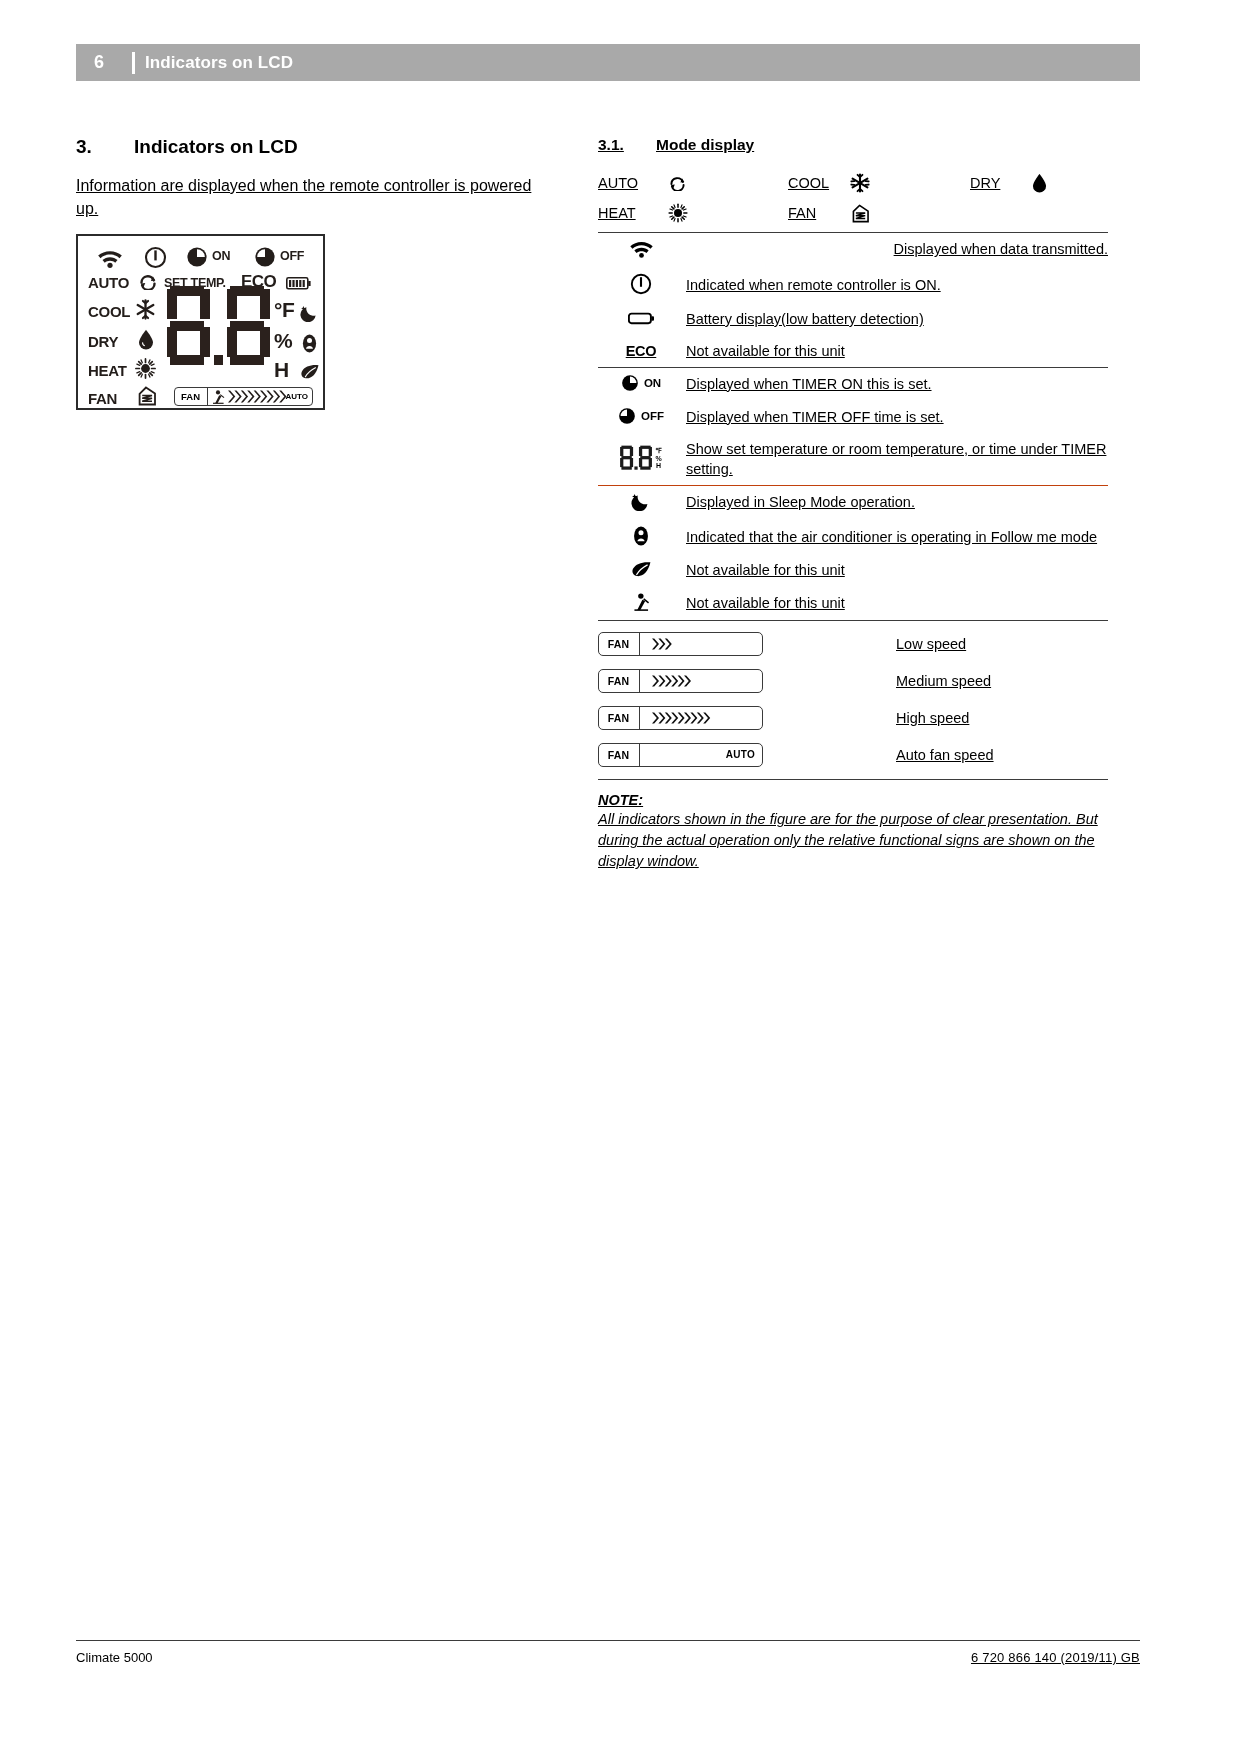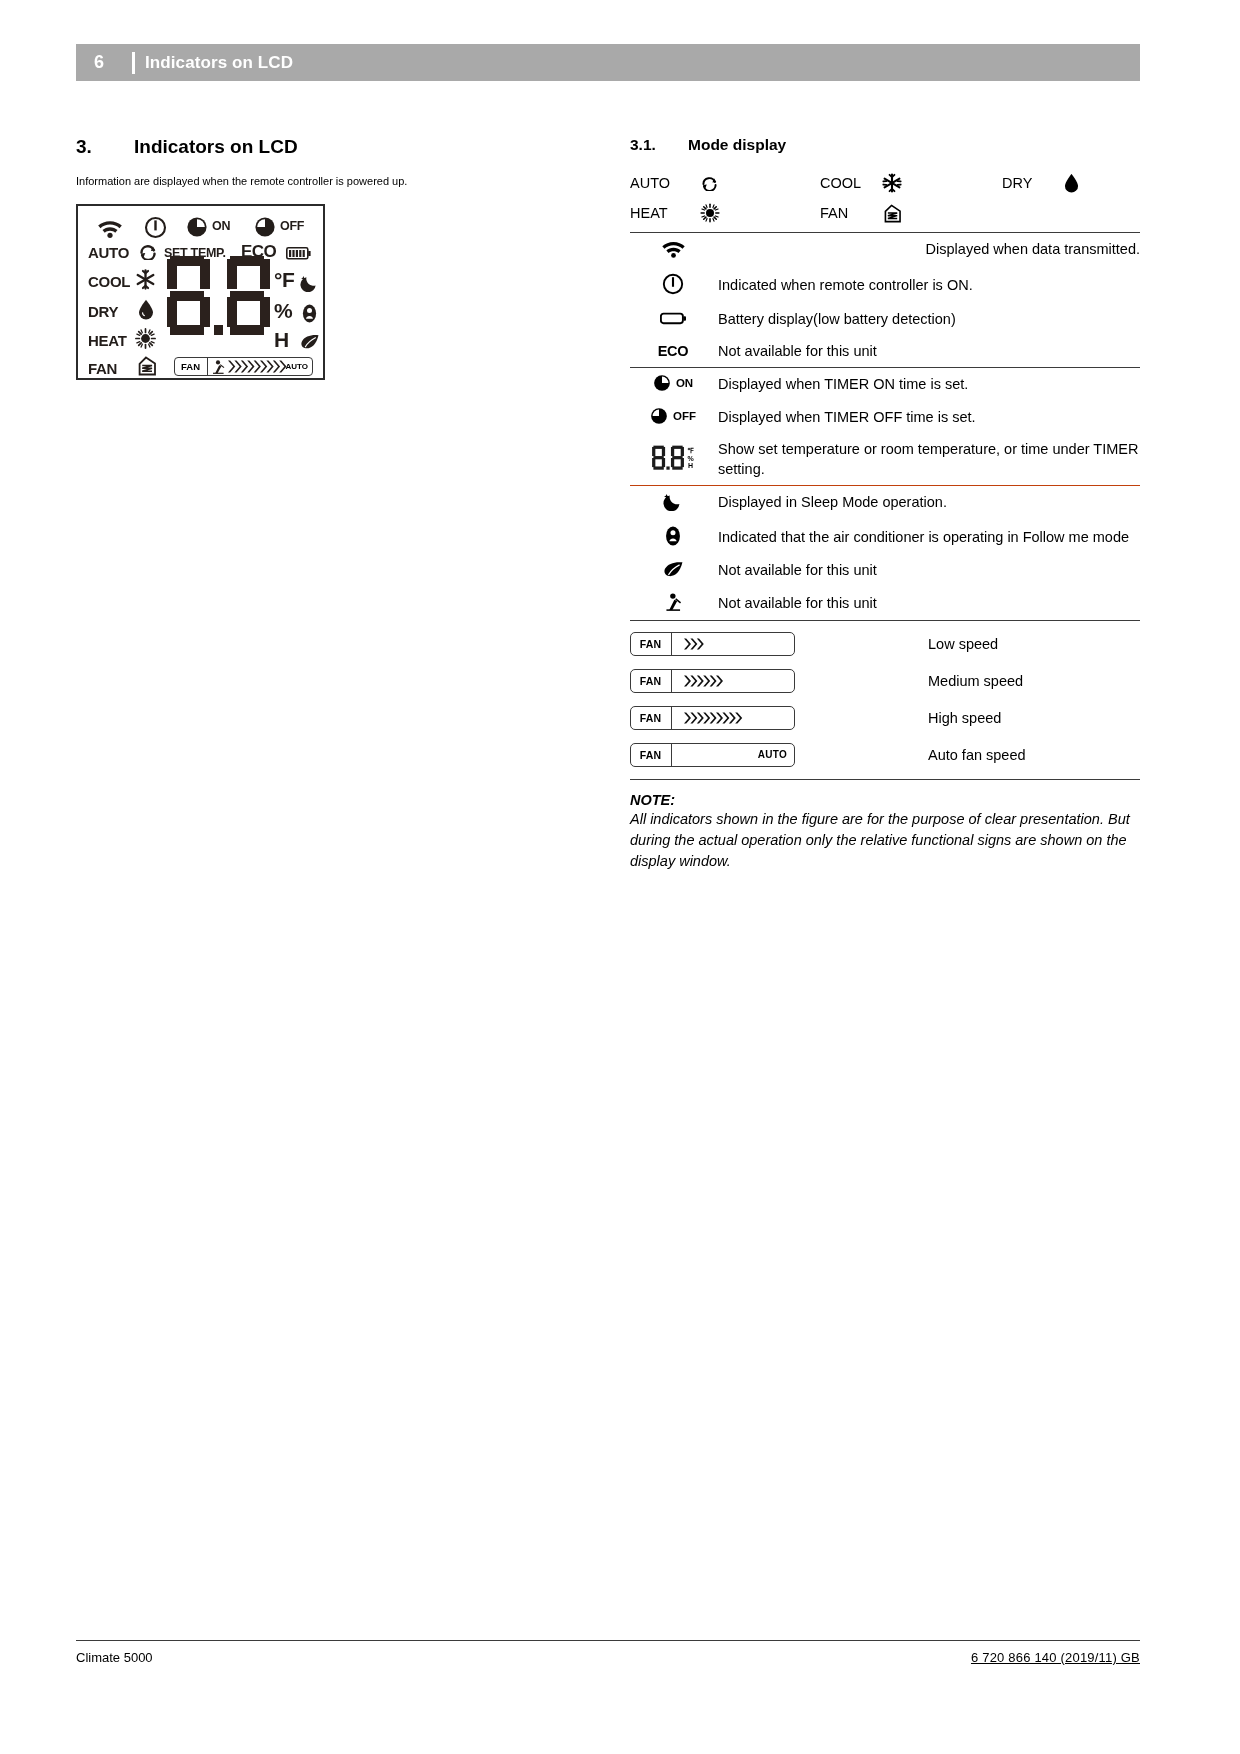--- a/index.html
+++ b/index.html
@@ -49,23 +49,24 @@
 
   
   .col-left {
     position: absolute;
     left: 76px;
     top: 136px;
     width: 470px;
   }
   .col-right {
     position: absolute;
-    left: 630px;
+    left: 598px;
     top: 136px;
     width: 510px;
+    text-decoration: underline;
   }
 
   .sec-head {
     display: flex;
     align-items: baseline;
     margin-bottom: 16px;
   }
   .sec-num {
     font-size: 19px;
     font-weight: bold;
@@ -73,23 +74,24 @@
     flex: none;
   }
   .sec-num.small { width: 58px; font-size: 15.5px; }
   .sec-name {
     font-size: 19px;
     font-weight: bold;
   }
   .sec-name.small { font-size: 15.5px; }
 
   .body-text {
-    font-size: 11px;
+    font-size: 16px;
     line-height: 1.45;
     margin: 0 0 14px 0;
+    text-decoration: underline;
   }
 
   
   .lcd-box {
     width: 249px;
     height: 176px;
     border: 2px solid #2b2b2b;
     box-sizing: border-box;
     position: relative;
     background: #fff;
@@ -566,21 +568,21 @@
       <tr>
         <td class="icn">
           <span style="display:inline-flex; align-items:center; gap:5px;">
             <svg width="18" height="18" viewBox="0 0 22 22">
               <circle cx="11" cy="11" r="9.6" fill="#000"></circle>
               <path d="M11 3.2 A7.8 7.8 0 0 1 18.8 11 L11 11 Z" fill="#fff"></path>
             </svg>
             <span style="font-size:11.5px; font-weight:bold;">ON</span>
           </span>
         </td>
-        <td class="txt">Displayed when TIMER ON time is set.</td>
+        <td class="txt">Displayed when TIMER ON this is set.</td>
       </tr>
 
       <tr>
         <td class="icn">
           <span style="display:inline-flex; align-items:center; gap:5px;">
             <svg width="18" height="18" viewBox="0 0 22 22">
               <circle cx="11" cy="11" r="9.6" fill="#000"></circle>
               <path d="M11 3.2 A7.8 7.8 0 0 0 3.2 11 L11 11 Z" fill="#fff"></path>
             </svg>
             <span style="font-size:11.5px; font-weight:bold;">OFF</span>

